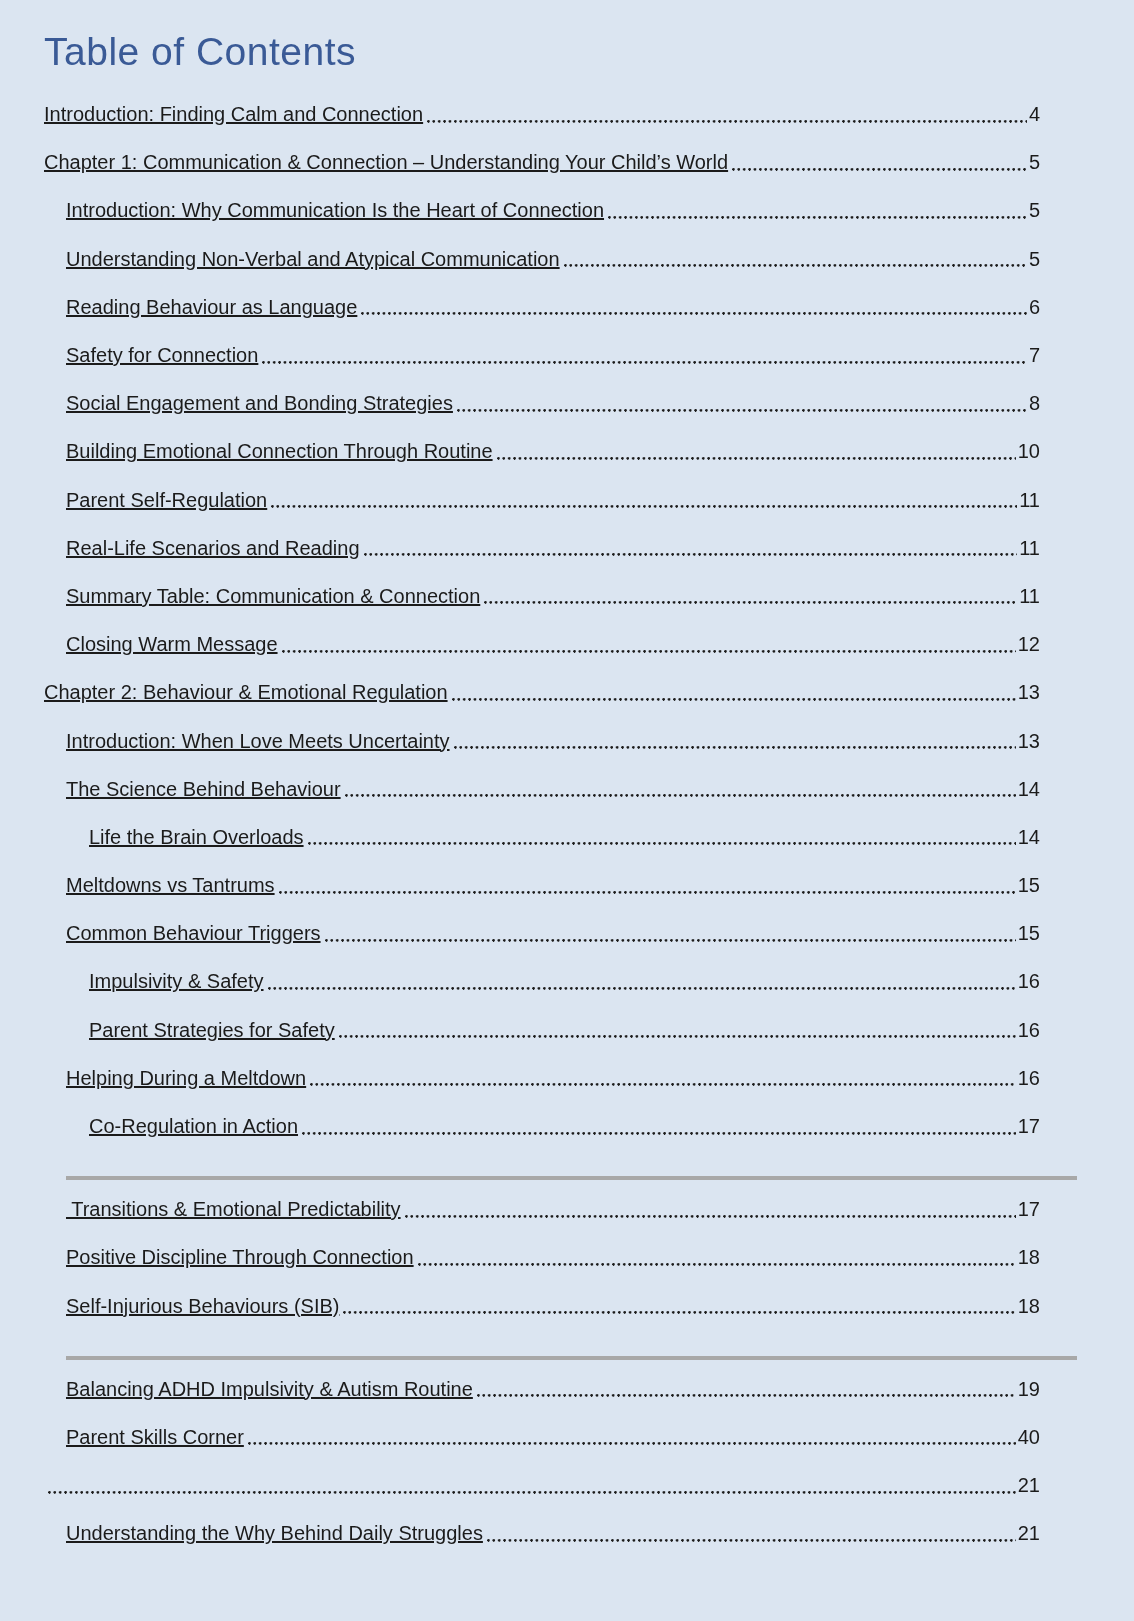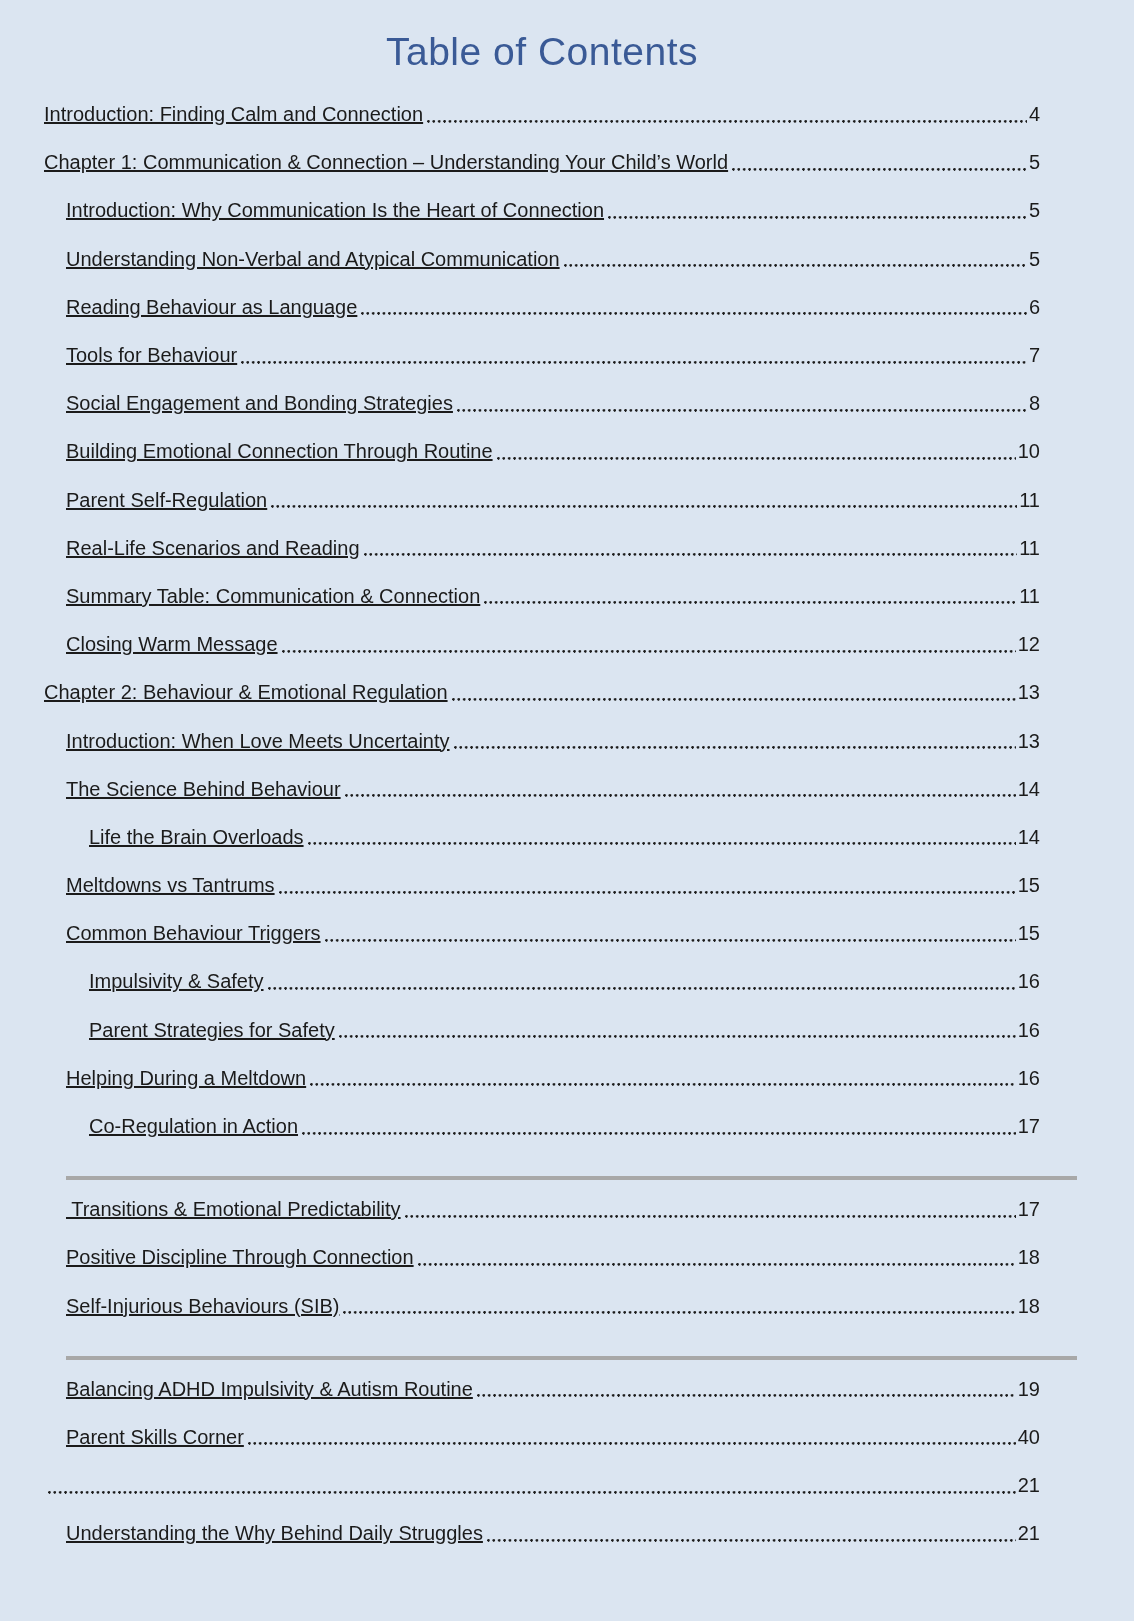--- a/index.html
+++ b/index.html
@@ -18,21 +18,20 @@
     box-sizing: border-box;
     width: 1134px;
     height: 1621px;
     padding: 0 94px 0 44px;
   }
   .toc-title {
     margin: 26px 0 12px 0;
     font-size: 39px;
     font-weight: 300;
     line-height: 52px;
-    text-align: center;
     color: #3a5a96;
     letter-spacing: 0.5px;
   }
   .toc-list {
     margin-top: 8px;
   }
   .toc-row {
     display: flex;
     align-items: center;
     height: 48.2px;
@@ -92,21 +91,21 @@
         <span class="toc-label">Understanding Non-Verbal and Atypical Communication</span>
         <span class="dots"></span>
         <span class="toc-page">5</span>
       </div>
       <div class="toc-row lvl1">
         <span class="toc-label">Reading Behaviour as Language</span>
         <span class="dots"></span>
         <span class="toc-page">6</span>
       </div>
       <div class="toc-row lvl1">
-        <span class="toc-label">Tools for Behaviour</span>
+        <span class="toc-label">Safety for Connection</span>
         <span class="dots"></span>
         <span class="toc-page">7</span>
       </div>
       <div class="toc-row lvl1">
         <span class="toc-label">Social Engagement and Bonding Strategies</span>
         <span class="dots"></span>
         <span class="toc-page">8</span>
       </div>
       <div class="toc-row lvl1">
         <span class="toc-label">Building Emotional Connection Through Routine</span>

